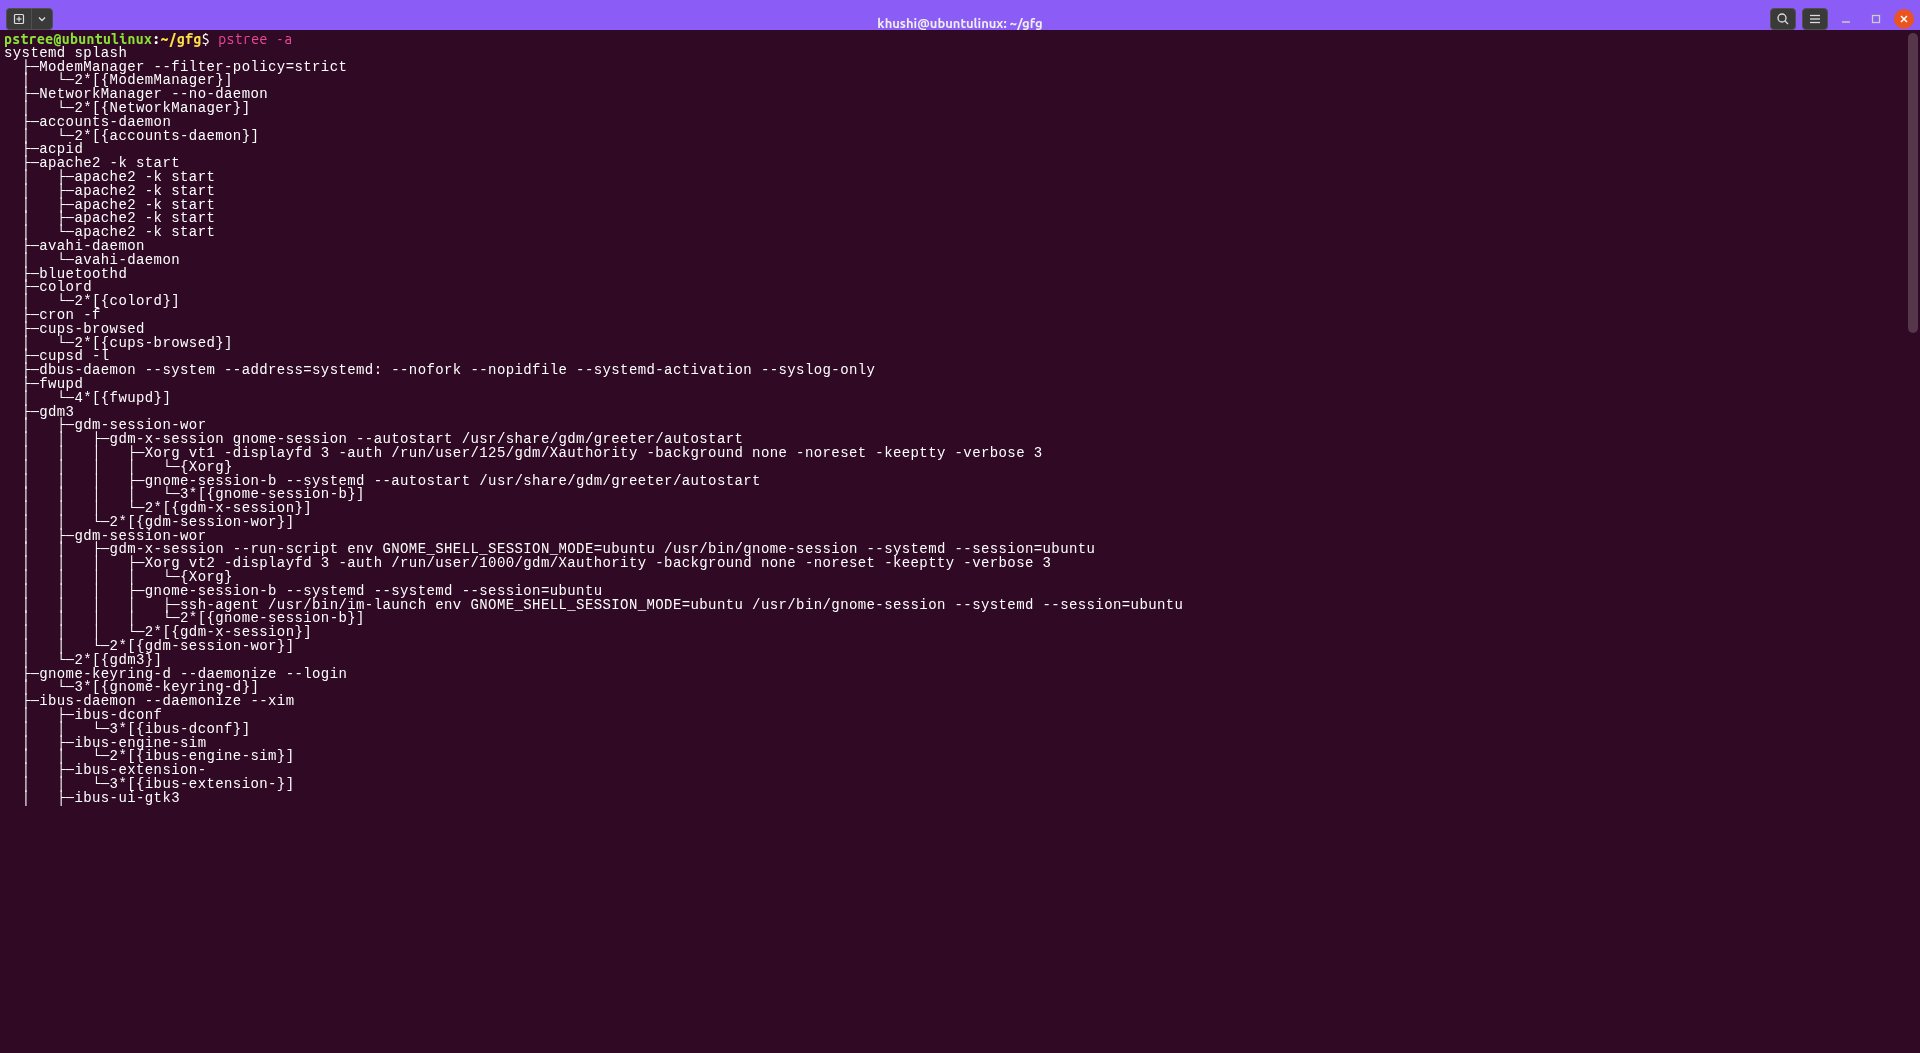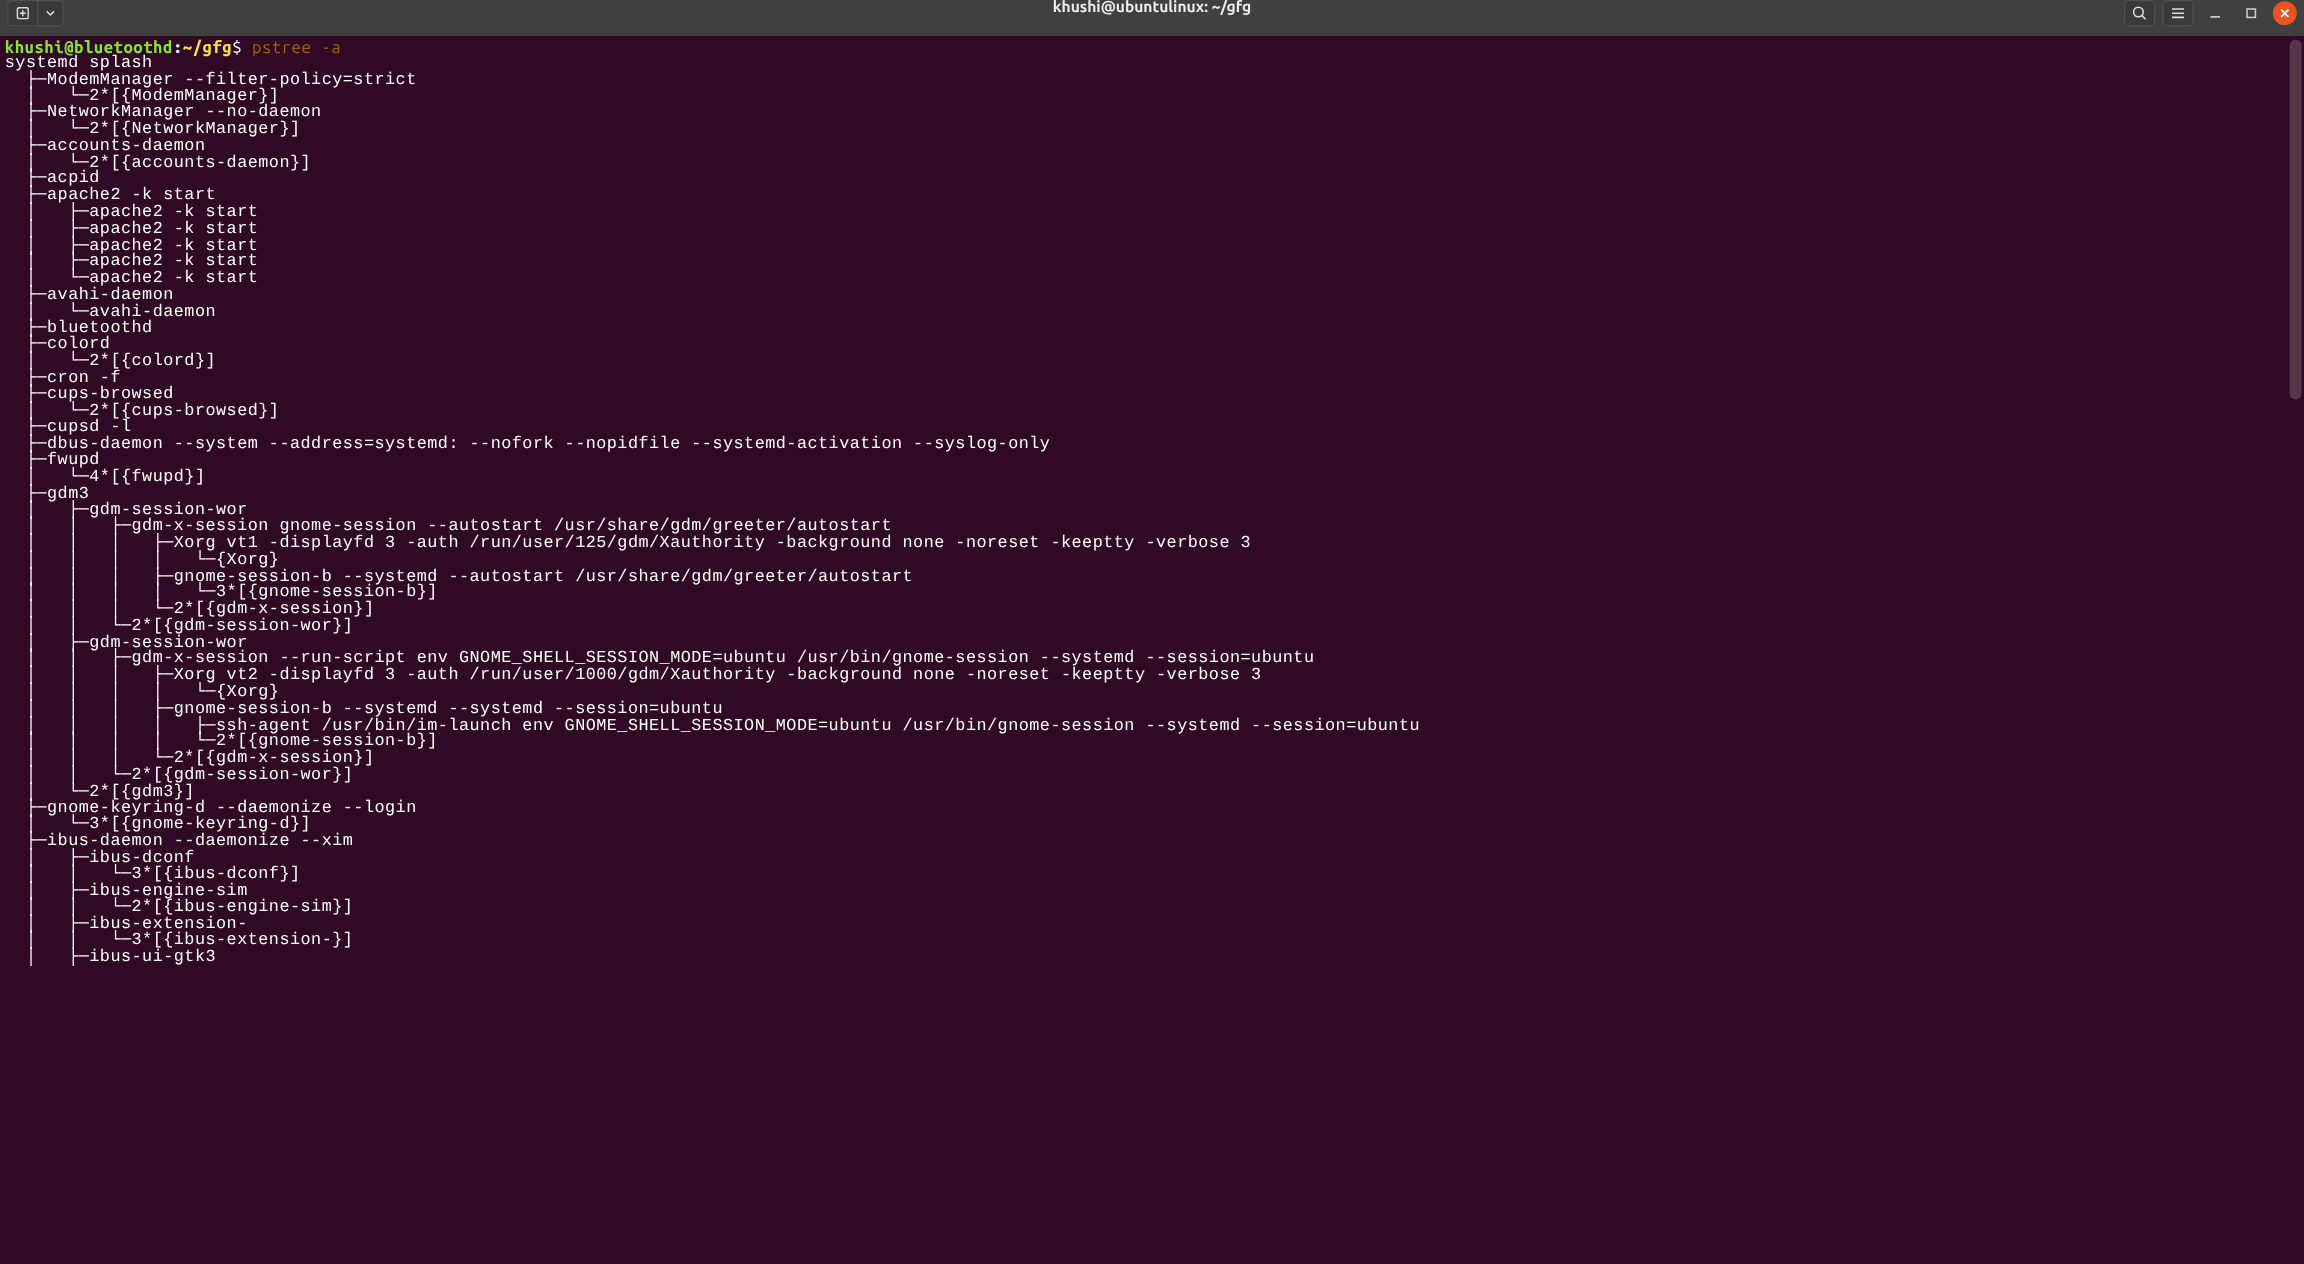--- a/index.html
+++ b/index.html
@@ -13,23 +13,23 @@
     font-size: 14px;
     line-height: 1.0;
     color: #ffffff;
     width: 1920px;
     height: 1053px;
     overflow: hidden;
     position: relative;
   }
   .titlebar {
     height: 30px;
-    background: #404040;
-    display: flex;
-    align-items: flex-start;
+    background: #8b5cf6;
+    display: flex;
+    align-items: flex-end;
     padding: 0 6px;
     position: relative;
   }
   .titlebar-left {
     display: flex;
     align-items: center;
     gap: 0;
   }
   .tb-btn {
     background: #3a3a3a;
@@ -107,21 +107,21 @@
     white-space: pre;
     font-size: 14px;
     line-height: 13.8px;
     letter-spacing: 0.4px;
     color: #eee;
   }
   .user { color: #8ae234; font-weight: bold; }
   .colon { color: #ffffff; font-weight: bold; }
   .path { color: #fde047; font-weight: bold; }
   .dollar { color: #ffffff; }
-  .cmd { color: #a16207; }
+  .cmd { color: #ec4899; }
   .tree { color: #ffffff; font-family: Liberation Mono, monospace; }
   .scrollbar {
     position: absolute;
     right: 2px;
     top: 33px;
     width: 10px;
     height: 300px;
     background: rgba(255,255,255,0.18);
     border-radius: 5px;
   }
@@ -173,21 +173,21 @@
     </div>
     <div class="tb-close">
       <svg width="10" height="10" viewBox="0 0 10 10" stroke="#fff" stroke-width="1.5">
         <line x1="2" y1="2" x2="8" y2="8"></line>
           <line x1="8" y1="2" x2="2" y2="8"></line>
       </svg>
     </div>
   </div>
 </div>
 
-<div class="terminal"><span class="user">khushi@bluetoothd</span><span class="colon">:</span><span class="path">~/gfg</span><span class="dollar">$</span><span class="cmd"> pstree -a</span>
+<div class="terminal"><span class="user">pstree@ubuntulinux</span><span class="colon">:</span><span class="path">~/gfg</span><span class="dollar">$</span><span class="cmd"> pstree -a</span>
 <div id="tree-output" class="tree">systemd splash
   ├─ModemManager --filter-policy=strict
   │   └─2*[{ModemManager}]
   ├─NetworkManager --no-daemon
   │   └─2*[{NetworkManager}]
   ├─accounts-daemon
   │   └─2*[{accounts-daemon}]
   ├─acpid
   ├─apache2 -k start
   │   ├─apache2 -k start

